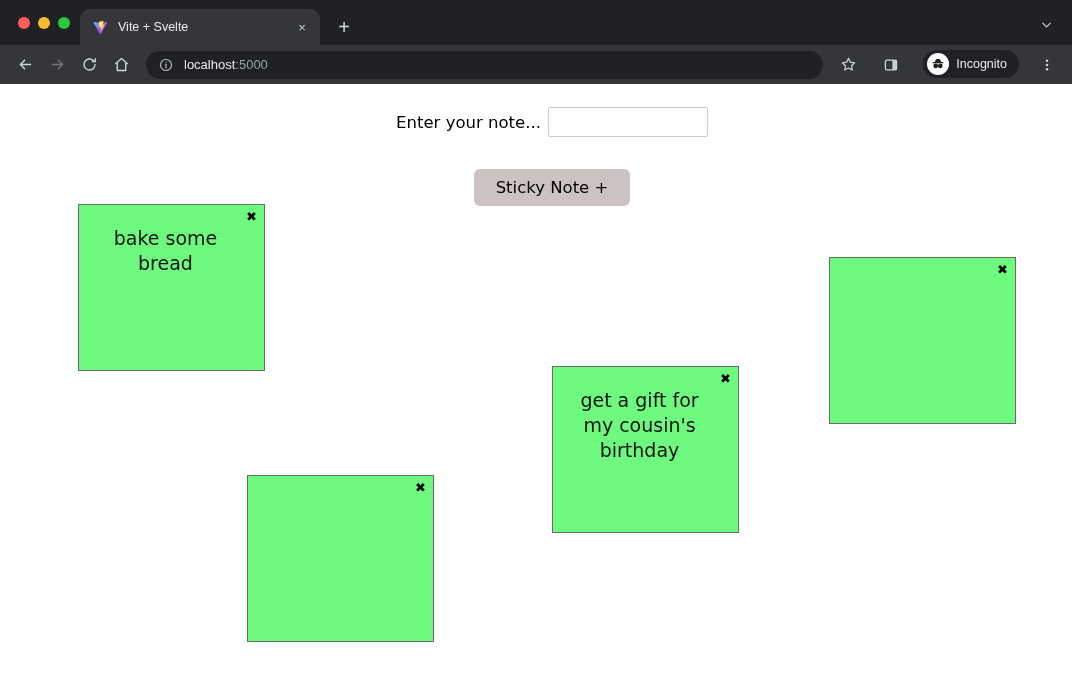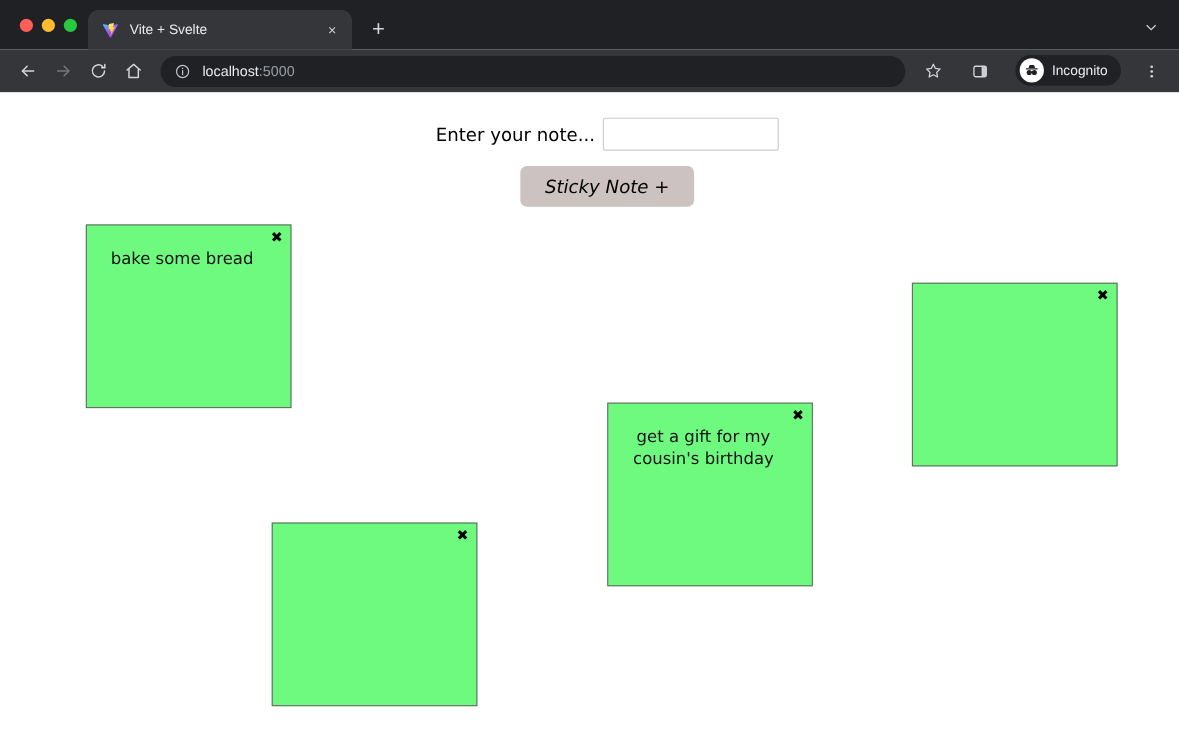--- a/index.html
+++ b/index.html
@@ -193,30 +193,29 @@
     border: 1px solid #cccccc;
     border-radius: 2px;
     background: #ffffff;
     font-size: 14px;
     padding: 0 6px;
     font-family: "Liberation Sans", sans-serif;
     color: #000000;
     outline: none;
   }
   .add-btn {
-    margin-top: 14px;
+    margin-top: 32px;
     background: #cdc2c2;
     border: none;
     border-radius: 6px;
     padding: 9px 22px;
     font-size: 16.5px;
     color: #000000;
     font-family: "DejaVu Sans", sans-serif;
     cursor: pointer;
-    font-style: italic;
   }
 
   
   .sticky-note {
     position: absolute;
     width: 187px;
     height: 167px;
     background: #6dfa7f;
     border: 1px solid #6b6b6b;
     overflow: hidden;
@@ -227,21 +226,21 @@
     right: 7px;
     font-size: 13px;
     font-weight: bold;
     color: #000000;
     line-height: 1;
     cursor: pointer;
     font-family: "DejaVu Sans", sans-serif;
   }
   .sticky-note-text {
     padding: 21px 26px 0 14px;
-    font-size: 15px;
+    font-size: 19px;
     line-height: 1.32;
     color: #111111;
     text-align: center;
     font-family: "DejaVu Sans", sans-serif;
     word-wrap: break-word;
   }
 </style>
 </head>
 <body>
 

